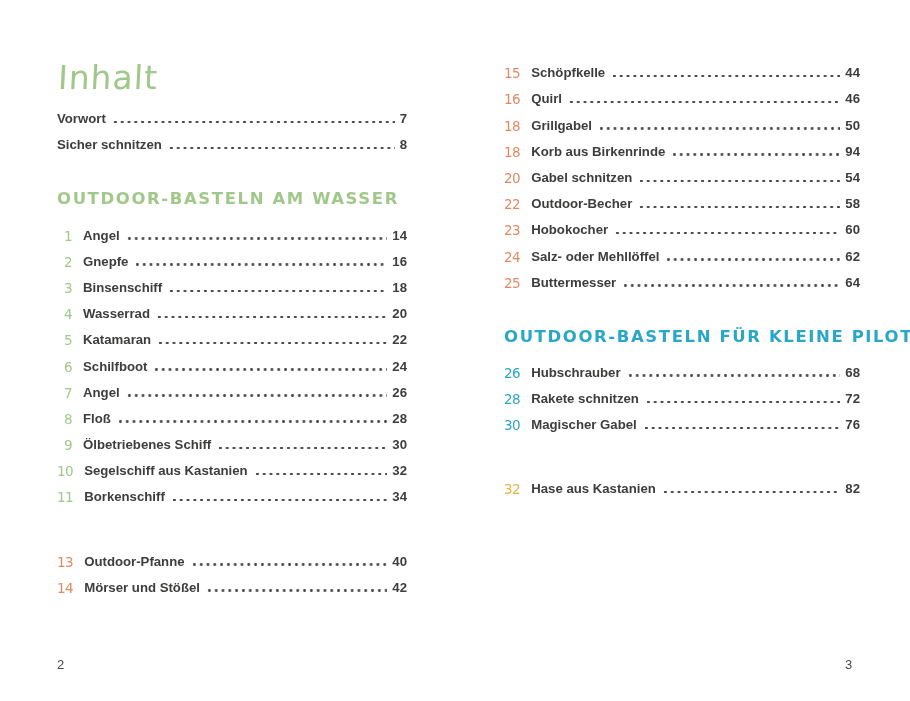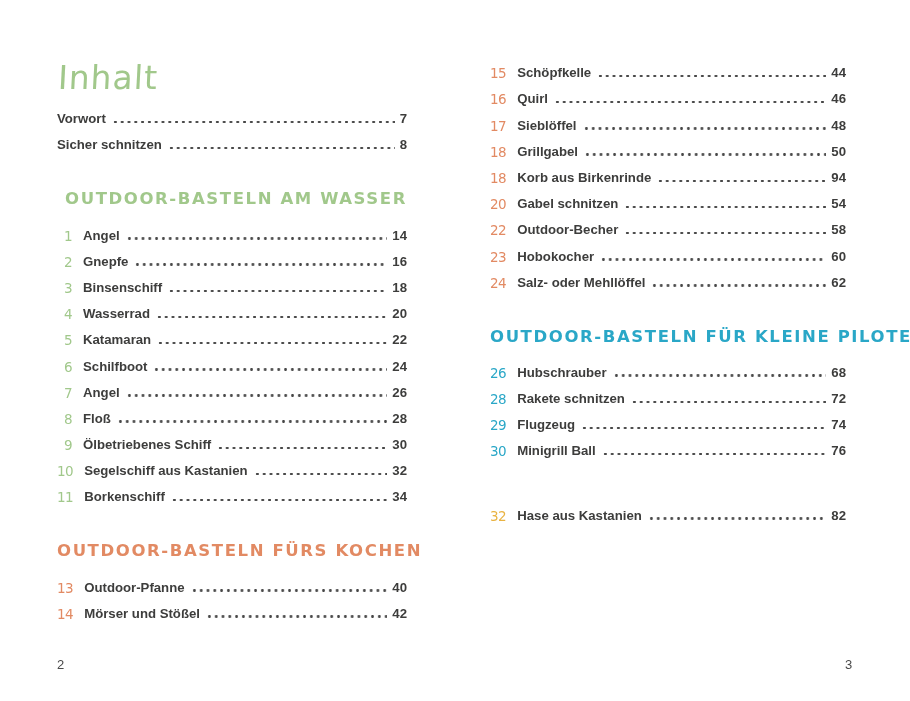--- a/index.html
+++ b/index.html
@@ -8,21 +8,21 @@
     font-family: "Liberation Sans", sans-serif;
     width: 910px; height: 701px;
     position: relative;
     overflow: hidden;
     color: #3d3d3c;
   }
   .spread { position: absolute; inset: 0; background: #ffffff; }
 
   .col { position: absolute; top: 58px; }
   .col-left  { left: 57px;  width: 350px; }
-  .col-right { left: 490px; width: 356px; top: 54px; }
+  .col-right { left: 504px; width: 356px; top: 54px; }
 
   .toc-title {
     font-family: "DejaVu Sans", sans-serif;
     font-size: 33px;
     line-height: 40px;
     letter-spacing: 1px;
     color: var(--green);
     margin-bottom: 2px;
     transform: skewX(-3deg);
     transform-origin: left bottom;
@@ -31,21 +31,20 @@
   .block + .block { margin-top: 38px; }
 
   .section-heading {
     font-family: "DejaVu Sans", sans-serif;
     font-size: 16.5px;
     font-weight: bold;
     letter-spacing: 1.6px;
     line-height: 17px;
     margin-bottom: 9px;
     white-space: nowrap;
-    text-align: right;
   }
 
   .row { display: flex; align-items: flex-end; height: 26.2px; }
 
   .num {
     font-family: "DejaVu Sans", sans-serif;
     flex: 0 0 15px;
     margin-right: 11px;
     text-align: right;
     font-size: 13.5px;
@@ -168,21 +167,20 @@
           <span class="pagenum">32</span>
         </div>
         <div class="row">
           <span class="num c-green">11</span>
           <span class="label">Borkenschiff</span>
           <span class="dots"></span>
           <span class="pagenum">34</span>
         </div>
       </div>
       <div class="block">
-        <div class="section-heading c-orange">OUTDOOR-BASTELN FÜRS KOCHEN</div>
         <div class="row">
           <span class="num c-orange">13</span>
           <span class="label">Outdoor-Pfanne</span>
           <span class="dots"></span>
           <span class="pagenum">40</span>
         </div>
         <div class="row">
           <span class="num c-orange">14</span>
           <span class="label">Mörser und Stößel</span>
           <span class="dots"></span>
@@ -199,26 +197,20 @@
           <span class="dots"></span>
           <span class="pagenum">44</span>
         </div>
         <div class="row">
           <span class="num c-orange">16</span>
           <span class="label">Quirl</span>
           <span class="dots"></span>
           <span class="pagenum">46</span>
         </div>
         <div class="row">
-          <span class="num c-orange">17</span>
-          <span class="label">Sieblöffel</span>
-          <span class="dots"></span>
-          <span class="pagenum">48</span>
-        </div>
-        <div class="row">
           <span class="num c-orange">18</span>
           <span class="label">Grillgabel</span>
           <span class="dots"></span>
           <span class="pagenum">50</span>
         </div>
         <div class="row">
           <span class="num c-orange">18</span>
           <span class="label">Korb aus Birkenrinde</span>
           <span class="dots"></span>
           <span class="pagenum">94</span>
@@ -240,44 +232,44 @@
           <span class="label">Hobokocher</span>
           <span class="dots"></span>
           <span class="pagenum">60</span>
         </div>
         <div class="row">
           <span class="num c-orange">24</span>
           <span class="label">Salz- oder Mehllöffel</span>
           <span class="dots"></span>
           <span class="pagenum">62</span>
         </div>
+        <div class="row">
+          <span class="num c-orange">25</span>
+          <span class="label">Buttermesser</span>
+          <span class="dots"></span>
+          <span class="pagenum">64</span>
+        </div>
       </div>
       <div class="block">
         <div class="section-heading c-blue">OUTDOOR-BASTELN FÜR KLEINE PILOTEN</div>
         <div class="row">
           <span class="num c-blue">26</span>
           <span class="label">Hubschrauber</span>
           <span class="dots"></span>
           <span class="pagenum">68</span>
         </div>
         <div class="row">
           <span class="num c-blue">28</span>
           <span class="label">Rakete schnitzen</span>
           <span class="dots"></span>
           <span class="pagenum">72</span>
         </div>
         <div class="row">
-          <span class="num c-blue">29</span>
-          <span class="label">Flugzeug</span>
-          <span class="dots"></span>
-          <span class="pagenum">74</span>
-        </div>
-        <div class="row">
           <span class="num c-blue">30</span>
-          <span class="label">Minigrill Ball</span>
+          <span class="label">Magischer Gabel</span>
           <span class="dots"></span>
           <span class="pagenum">76</span>
         </div>
       </div>
       <div class="block">
         <div class="row">
           <span class="num c-yellow">32</span>
           <span class="label">Hase aus Kastanien</span>
           <span class="dots"></span>
           <span class="pagenum">82</span>

